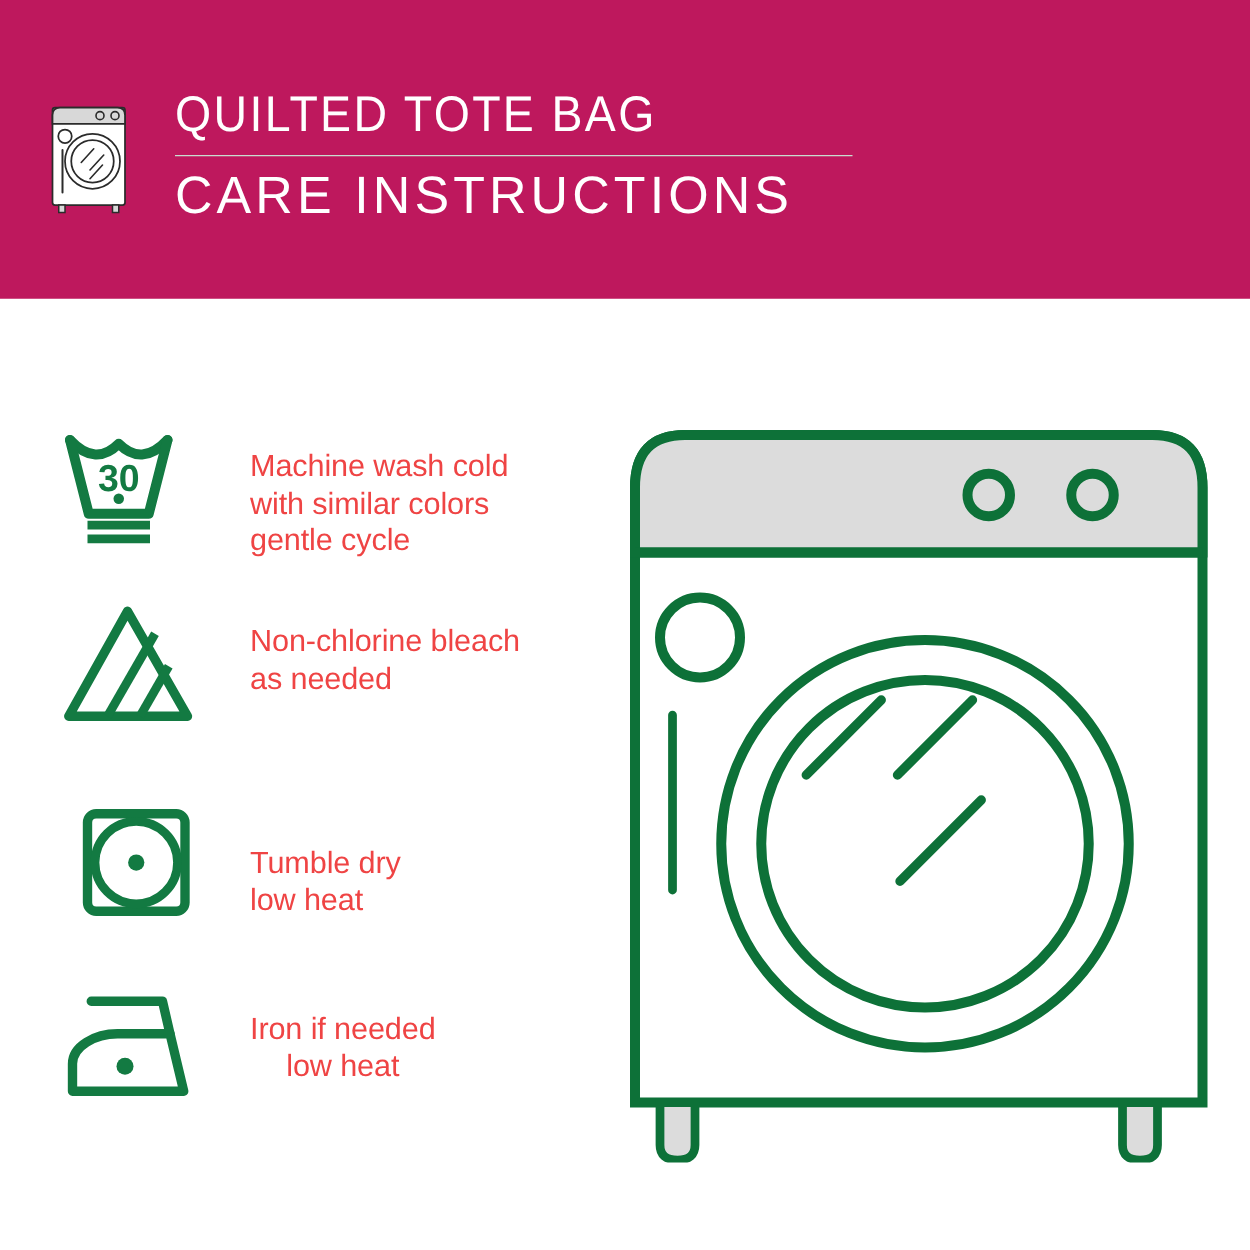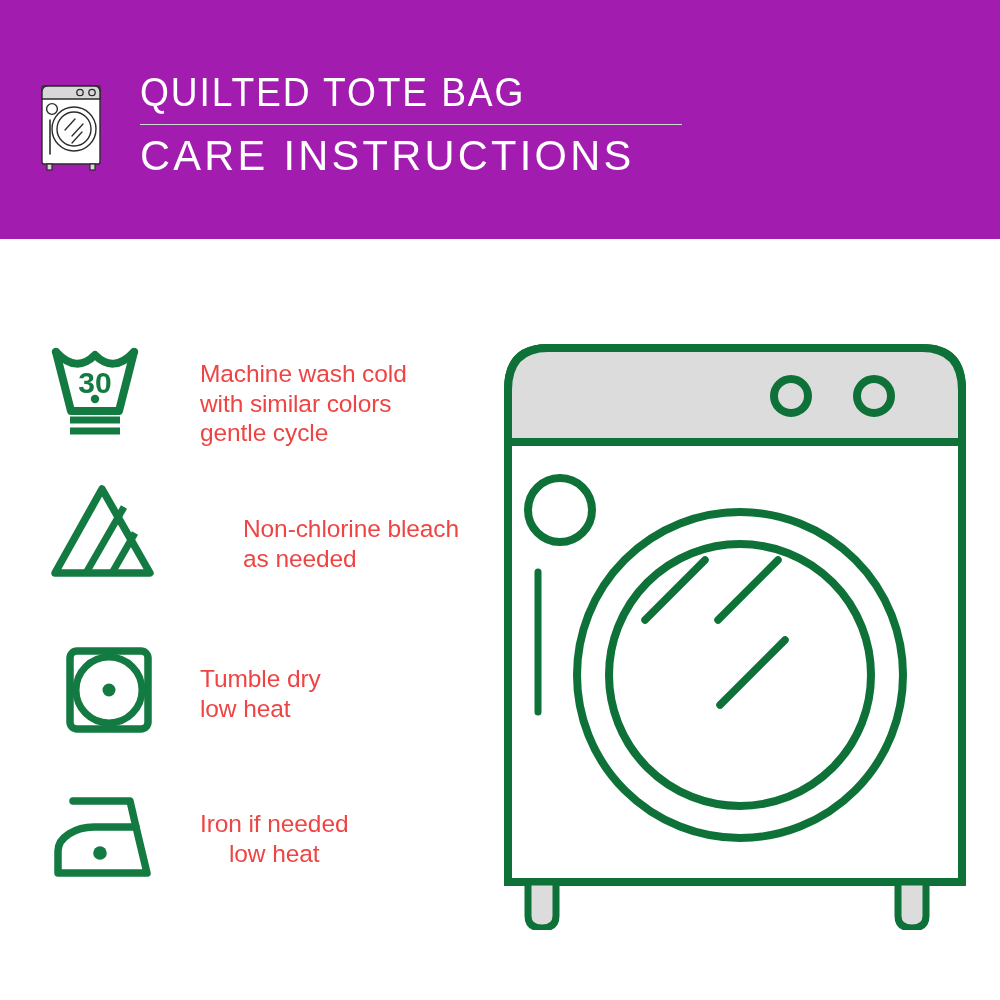--- a/index.html
+++ b/index.html
@@ -9,21 +9,21 @@
     font-family: "Liberation Sans", sans-serif;
     position: relative;
     overflow: hidden;
   }
 
   
   #header-band {
     position: absolute;
     left: 0; top: 0;
     width: 1000px; height: 239px;
-    background: #a21caf;
+    background: #be185d;
   }
   #header-logo {
     position: absolute;
     left: 38px; top: 66px;
     width: 66px; height: 106px;
   }
   #header-text {
     position: absolute;
     left: 140px; top: 68px;
     width: 560px;
@@ -81,22 +81,22 @@
     position: absolute;
     left: 200px;
     color: #ef4444;
     font-size: 24.5px;
     line-height: 29.5px;
     font-weight: 400;
     letter-spacing: -0.1px;
     white-space: pre-line;
   }
   .care-text-1 { top: 18px; }
-  .care-text-2 { top: 33px; margin-left: 43px; }
-  .care-text-3 { top: 25px; }
+  .care-text-2 { top: 18px; }
+  .care-text-3 { top: 37px; }
   .care-text-4 { top: 22px; text-align: center; }
 
   
   #machine-illustration {
     position: absolute;
     left: 490px; top: 330px;
     width: 490px; height: 600px;
   }
 </style>
 </head>

